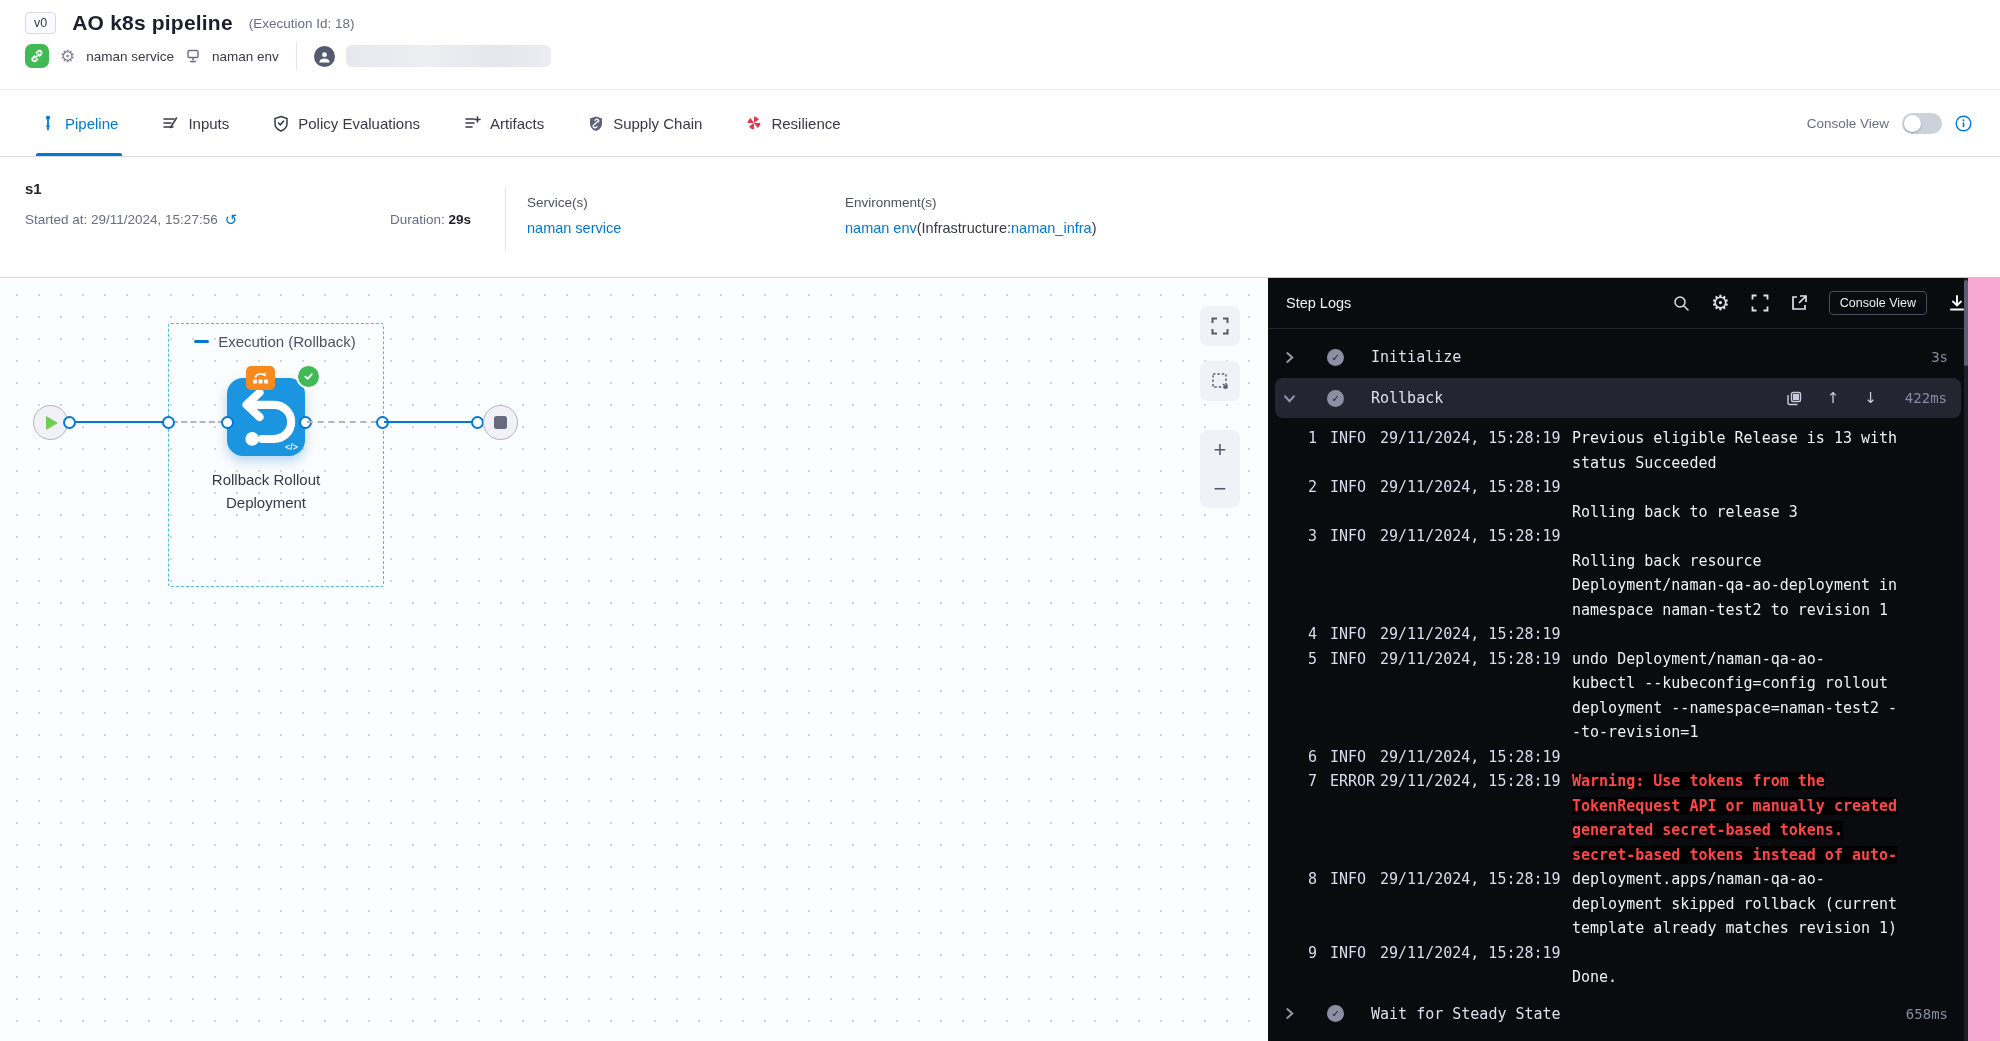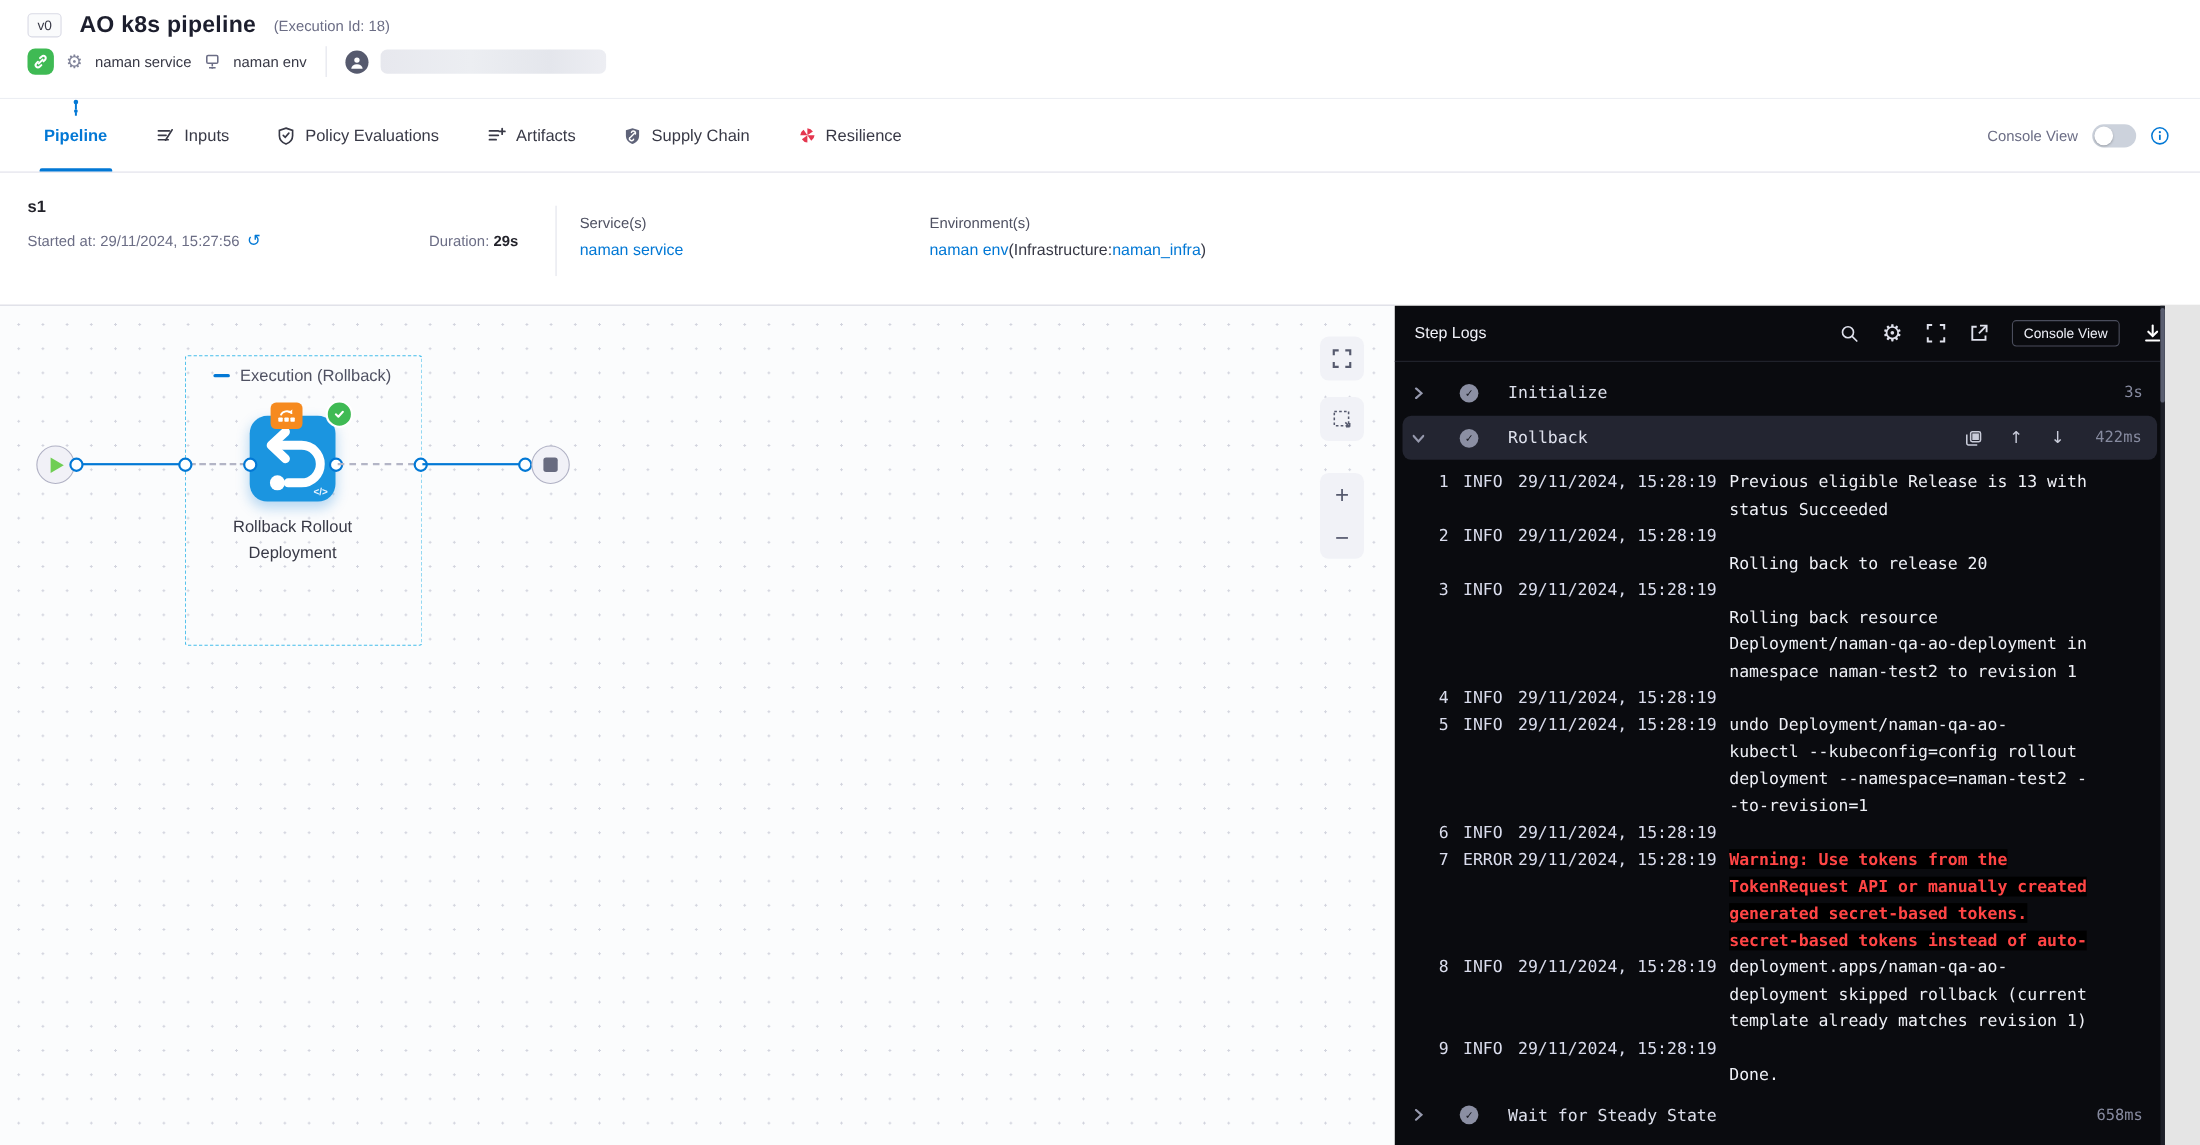--- a/index.html
+++ b/index.html
@@ -1,37 +1,37 @@
 <!DOCTYPE html>
 <html><head>
 <meta charset="utf-8">
 <style>
   html,body{margin:0;padding:0;background:#fff;}
-  #app{position:relative;width:2000px;height:1041px;background:#e5e5e5;overflow:hidden;
+  #app{position:relative;width:2000px;height:1041px;background:#f9a8d4;overflow:hidden;
        font-family:"Liberation Sans",sans-serif;color:#22222a;}
   svg{display:block;}
 
   
   .top-header{position:absolute;top:0;left:0;right:0;height:89px;background:#fff;border-bottom:1px solid #eceef3;}
   .title-row{position:absolute;top:11px;left:25px;display:flex;align-items:center;gap:16px;}
   .v-badge{border:1px solid #d9dae5;background:#fafbfc;border-radius:4px;padding:3px 8px;font-size:12.5px;color:#383946;}
   .pipe-title{font-size:21px;font-weight:bold;color:#1c1e2d;letter-spacing:.2px;}
   .exec-id{font-size:13.5px;color:#6b6d85;}
   .meta-row{position:absolute;top:42px;left:25px;height:28px;display:flex;align-items:center;gap:11px;font-size:13.5px;color:#383946;}
   .green-badge{width:24px;height:24px;border-radius:7px;background:#3fba54;display:flex;align-items:center;justify-content:center;}
   .gear{font-size:17px;color:#81849a;line-height:1;}
   .vdiv{width:1px;height:28px;background:#e2e3eb;margin:0 6px;}
   .avatar{width:21px;height:21px;border-radius:50%;background:#565a6e;display:flex;align-items:center;justify-content:center;overflow:hidden;}
   .blurbox{width:205px;height:22px;border-radius:6px;background:linear-gradient(90deg,#e7e8ee,#eceef2 40%,#e4e6ec 75%,#edeef3);filter:blur(.6px);}
 
   
   .tabbar{position:absolute;top:90px;left:0;right:0;height:66px;background:#fff;border-bottom:1px solid #d9dae5;
           display:flex;align-items:stretch;padding:0 28px 0 40px;}
   .tab{position:relative;display:flex;align-items:center;gap:9px;font-size:15px;color:#383946;margin-right:44px;cursor:pointer;}
-  .tab.active{color:#0278d5;font-weight:bold;flex-direction:column;}
+  .tab.active{color:#0278d5;font-weight:normal;}
   .tab.active::after{content:"";position:absolute;left:-4px;right:-4px;bottom:0;height:3px;background:#0278d5;border-radius:2px 2px 0 0;}
   .tab-right{margin-left:auto;display:flex;align-items:center;gap:13px;}
   .cv-label{font-size:13.5px;color:#6b6d85;}
   .toggle{width:40px;height:21px;border-radius:11px;background:#ccd2dc;position:relative;cursor:pointer;}
   .toggle .knob{position:absolute;top:2px;left:2px;width:17px;height:17px;border-radius:50%;background:#fff;box-shadow:0 1px 2px rgba(0,0,0,.25);}
 
   
   .stagebar{position:absolute;top:157px;left:0;right:0;height:120px;background:#fff;}
   .stage-name{position:absolute;top:23px;left:25px;font-size:15px;font-weight:bold;color:#22222a;}
   .started{position:absolute;top:55px;left:25px;font-size:13.5px;color:#6b6d85;display:flex;align-items:center;gap:7px;}
@@ -424,21 +424,21 @@
           <div class="log-entry">
             <span class="e-num">1</span>
             <span class="e-lvl">INFO</span>
             <span class="e-ts">29/11/2024, 15:28:19</span>
             <div class="e-msg"><div>Previous eligible Release is 13 with</div><div>status Succeeded</div></div>
           </div>
           <div class="log-entry">
             <span class="e-num">2</span>
             <span class="e-lvl">INFO</span>
             <span class="e-ts">29/11/2024, 15:28:19</span>
-            <div class="e-msg"><div>&nbsp;</div><div>Rolling back to release 20</div></div>
+            <div class="e-msg"><div>&nbsp;</div><div>Rolling back to release 3</div></div>
           </div>
           <div class="log-entry">
             <span class="e-num">3</span>
             <span class="e-lvl">INFO</span>
             <span class="e-ts">29/11/2024, 15:28:19</span>
             <div class="e-msg"><div>&nbsp;</div><div>Rolling back resource</div><div>Deployment/naman-qa-ao-deployment in</div><div>namespace naman-test2 to revision 1</div></div>
           </div>
           <div class="log-entry">
             <span class="e-num">4</span>
             <span class="e-lvl">INFO</span>

